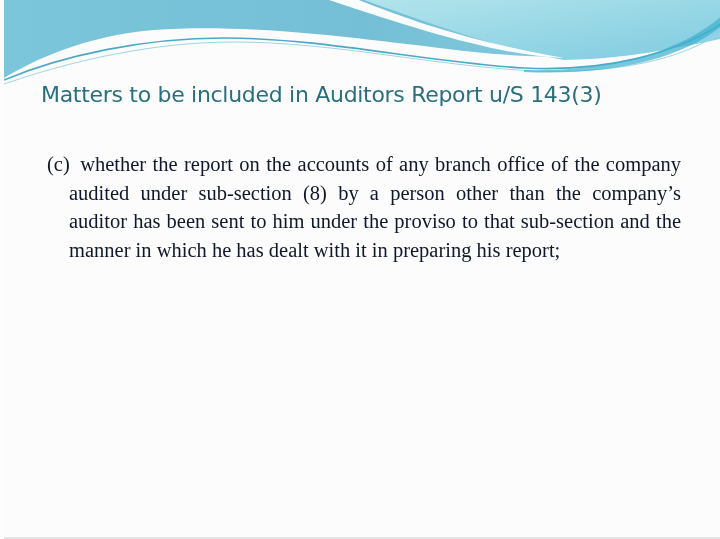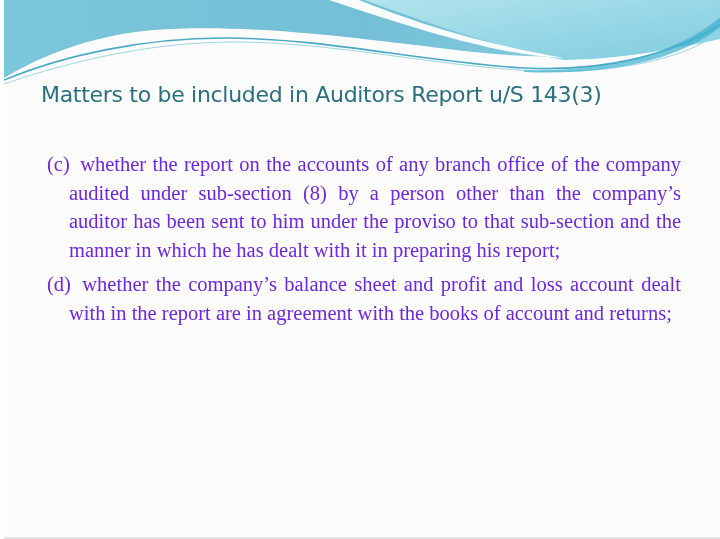--- a/index.html
+++ b/index.html
@@ -13,21 +13,21 @@
   .title {
     position: absolute; left: 37px; top: 79px; width: 660px;
     font-family: "DejaVu Sans", sans-serif;
     font-size: 22px; line-height: 32px; color: #2a6f7d;
     letter-spacing: -0.3px;
   }
   .title div { white-space: nowrap; }
   .body {
     position: absolute; left: 43px; top: 150px; width: 634px;
     font-family: "Liberation Serif", serif;
-    font-size: 20.5px; line-height: 28.5px; color: #6d28d9;
+    font-size: 20.5px; line-height: 28.5px; color: #0f172a;
   }
   .item { margin-bottom: 6px; text-align: justify; padding-left: 22px; text-indent: -22px; }
   .item .lbl { margin-right: 4px; }
   .bottom-line { position: absolute; left: 0; bottom: 0; width: 720px; height: 2px; background: #e4e4e4; }
 </style>
 </head>
 <body>
 
 <div class="slide">
   <svg class="banner" viewBox="0 0 720 90" preserveAspectRatio="none">
@@ -56,20 +56,16 @@
 
   <div class="title">
     <div>Matters to be included in Auditors Report u/S 143(3)</div>
   </div>
 
   <div class="body">
     <div class="item">
       <span class="lbl">(c)</span>
       <span>whether the report on the accounts of any branch office of the company audited under sub-section (8) by a person other than the company’s auditor has been sent to him under the proviso to that sub-section and the manner in which he has dealt with it in preparing his report;</span>
     </div>
-    <div class="item">
-      <span class="lbl">(d)</span>
-      <span>whether the company’s balance sheet and profit and loss account dealt with in the report are in agreement with the books of account and returns;</span>
-    </div>
   </div>
 
   <div class="bottom-line"></div>
 </div>
 
 </body></html>

